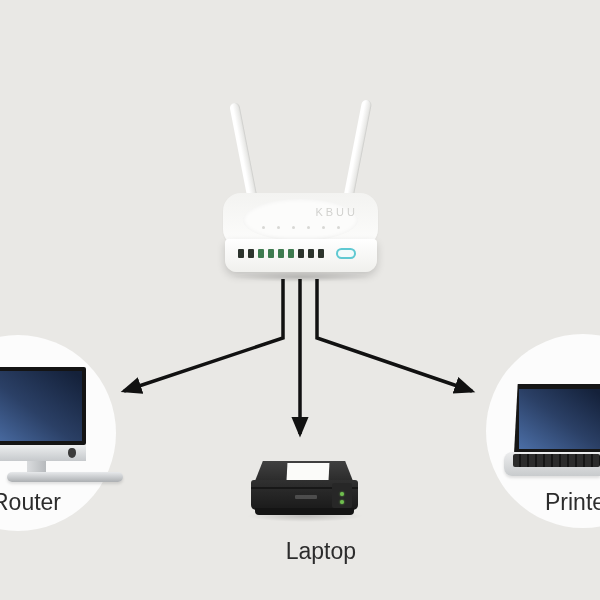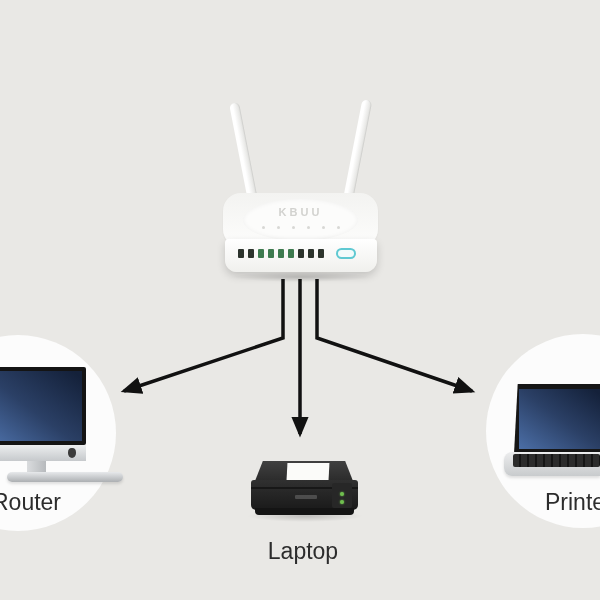--- a/index.html
+++ b/index.html
@@ -24,22 +24,22 @@
   .router-top{
     left:223px;top:193px;width:155px;height:54px;border-radius:18px;z-index:2;
     background:linear-gradient(180deg,#f3f3f1,#fdfdfc);
     box-shadow:0 1px 2px rgba(0,0,0,.05);
   }
   .router-oval{
     left:243px;top:199px;width:115px;height:42px;border-radius:50%;z-index:2;
     background:#fcfcfb;box-shadow:inset 0 0 5px rgba(0,0,0,.05);
   }
   .router-brand{
-    left:243px;top:206px;width:115px;text-align:center;z-index:2;
-    font-size:11px;font-weight:bold;letter-spacing:3px;color:#d2d2cf;
+    left:243px;top:206px;width:115px;text-align:right;z-index:2;
+    font-size:11px;font-weight:normal;letter-spacing:3px;color:#d2d2cf;
   }
   .router-dots{left:262px;top:226px;width:78px;display:flex;justify-content:space-between;z-index:2;}
   .router-dots span{width:3px;height:3px;border-radius:50%;background:#d8d8d5;}
   .router-front{
     left:225px;top:239px;width:152px;height:33px;z-index:2;
     border-radius:4px 4px 12px 12px;
     background:linear-gradient(180deg,#ffffff,#f0f0ed);
     box-shadow:0 4px 8px rgba(0,0,0,.16);
   }
   .port-row{left:238px;top:249px;display:flex;gap:4px;z-index:2;}
@@ -109,21 +109,21 @@
   .laptop-keyboard{
     left:513px;top:454px;width:87px;height:13px;z-index:5;border-radius:2px;
     background:
       repeating-linear-gradient(90deg,#2c2c2c 0 6px,#151515 6px 8px),
       #1c1c1c;
   }
 
   
   .node-label{font-size:23px;color:#2c2c2c;z-index:6;white-space:nowrap;}
   .label-left{left:-8px;top:489px;}
-  .label-mid{left:250px;top:538px;width:106px;text-align:center;}
+  .label-mid{left:250px;top:538px;width:106px;text-align:right;}
   .label-right{left:545px;top:489px;}
 </style>
 </head>
 <body>
 
 <div class="stage">
 
   <svg class="arrow-layer" width="600" height="600" viewBox="0 0 600 600">
     <defs>
       <marker id="ah" markerWidth="7" markerHeight="6" refX="5" refY="2.5" orient="auto" markerUnits="strokeWidth">

